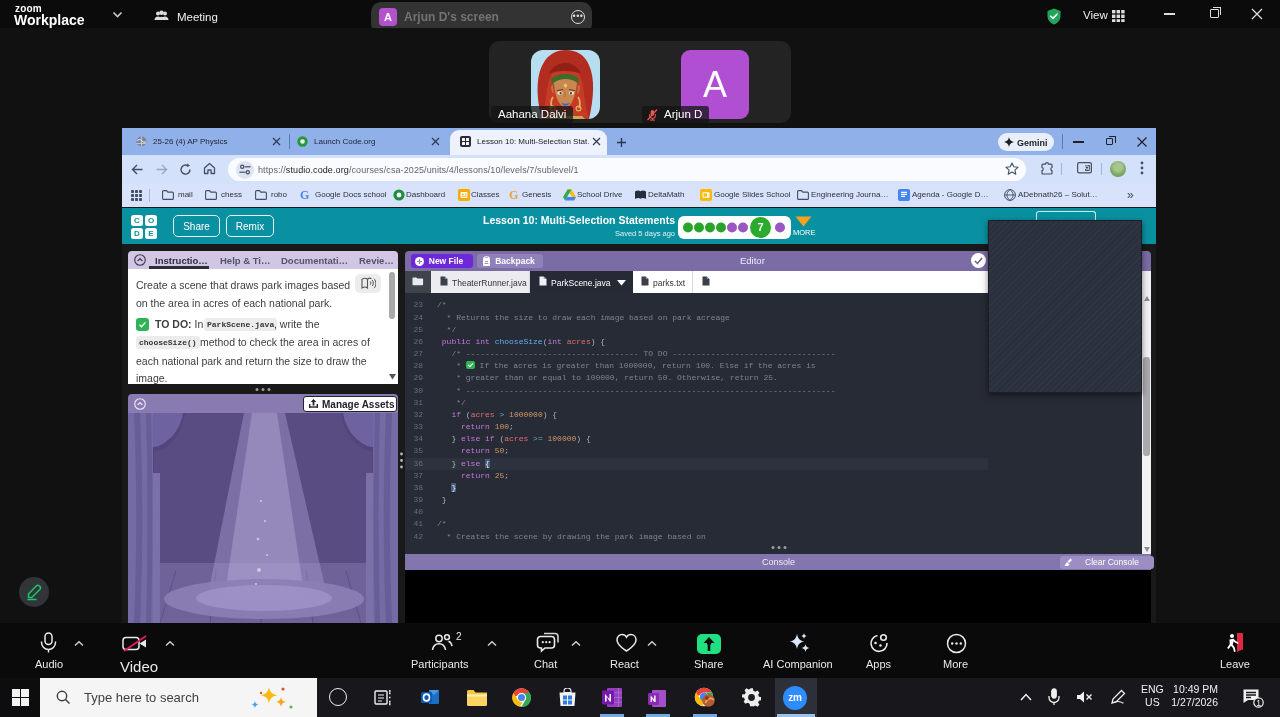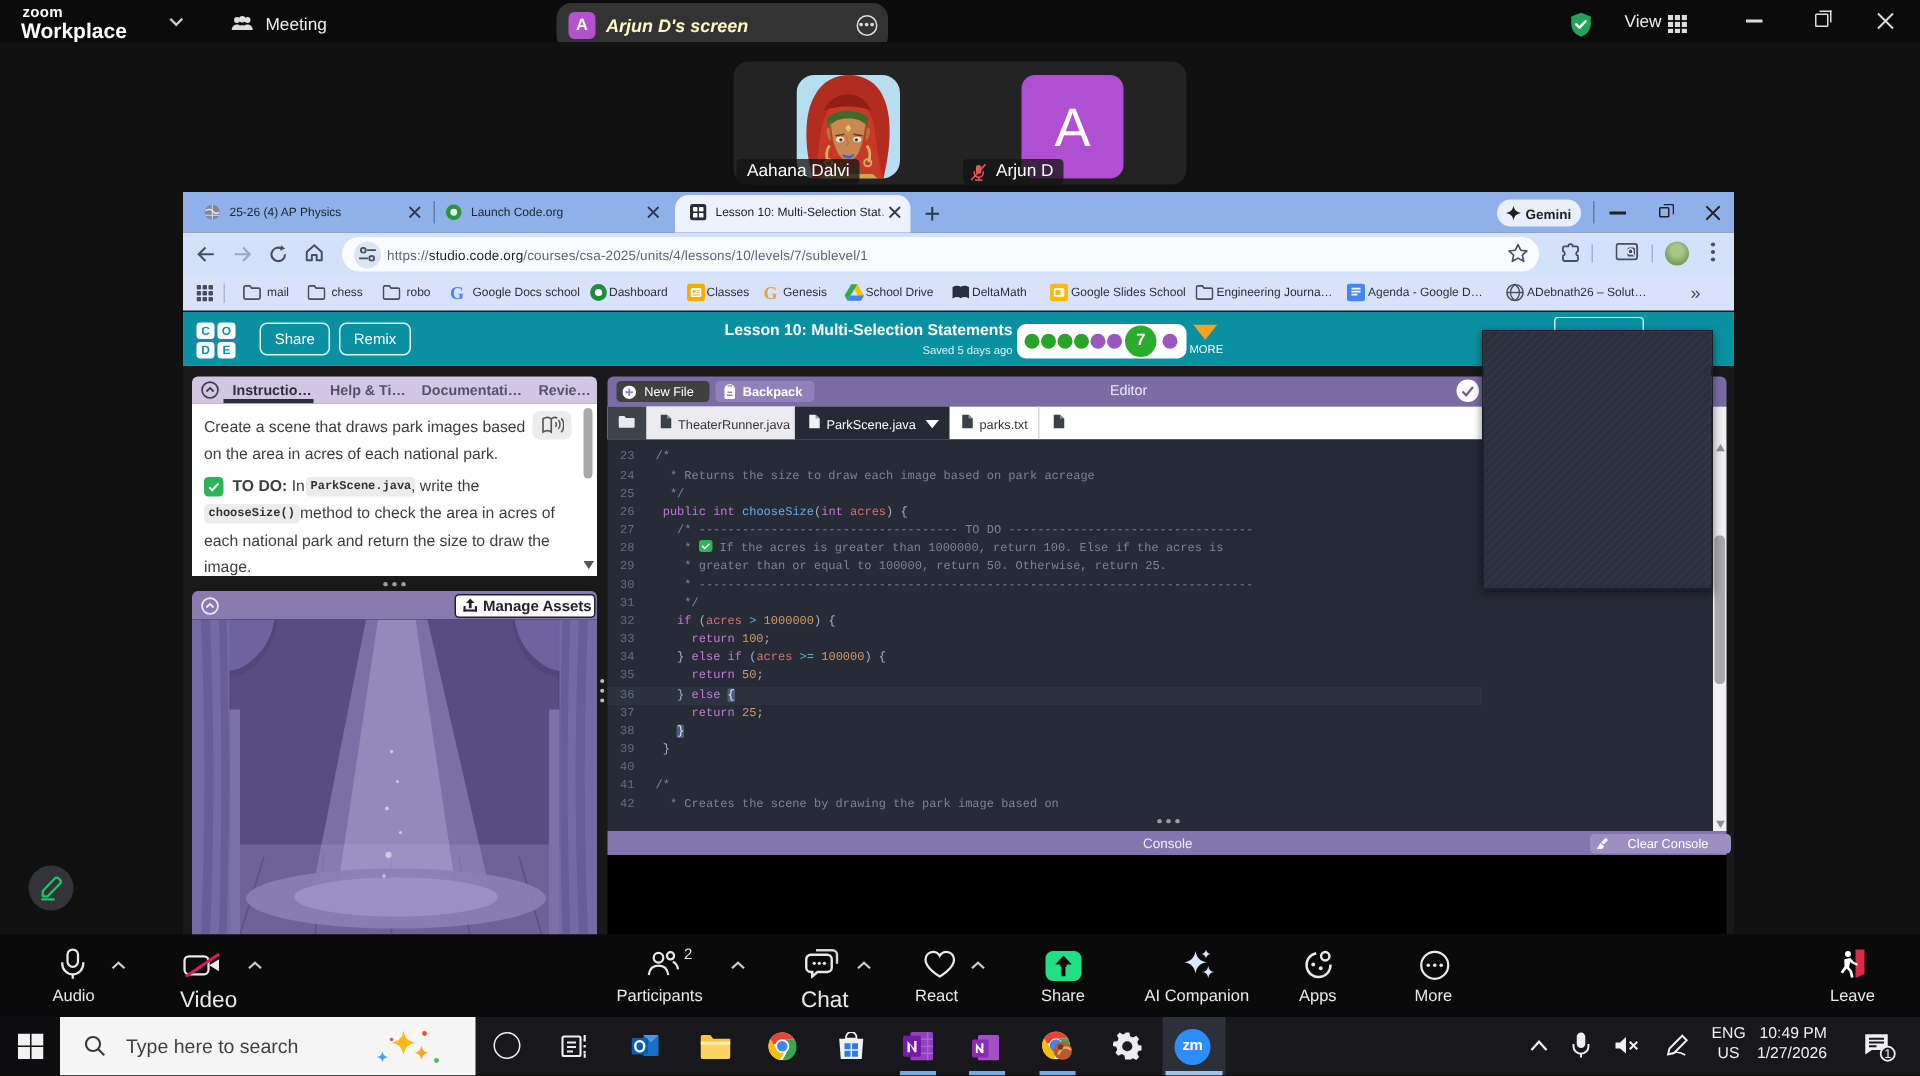--- a/index.html
+++ b/index.html
@@ -27,21 +27,21 @@
         <circle cx="7.5" cy="2.8" r="2.2"></circle>
         <path d="M0.5 10c0-2.2 1.6-3.6 3.5-3.6 1 0 1.9.4 2.5 1-.6.7-1 1.6-1 2.6z"></path>
         <path d="M14.5 10c0-2.2-1.6-3.6-3.5-3.6-1 0-1.9.4-2.5 1 .6.7 1 1.6 1 2.6z"></path>
         <path d="M4.4 10c0-1.9 1.4-3.2 3.1-3.2s3.1 1.3 3.1 3.2z"></path>
       </g>
     </svg>
 <div class="a" style="left:177px;top:11px;color:#eee;font-size:11.5px;">Meeting</div>
 
 <div class="a" style="left:371px;top:2px;width:221px;height:32px;background:#333333;border-radius:10px;"></div>
 <div class="a" style="left:379px;top:8px;width:18px;height:18px;background:#b452ce;border-radius:4px;color:#fff;font-size:11px;font-weight:700;text-align:center;line-height:18px;">A</div>
-<div class="a" style="left:404px;top:10px;color:#fef9c3;font-size:12px;font-weight:700;font-style:italic;">Arjun D's screen</div>
+<div class="a" style="left:404px;top:10px;color:#737373;font-size:12px;font-weight:700;">Arjun D's screen</div>
 <div class="a" style="left:571px;top:10px;width:14px;height:14px;border:1.4px solid #ddd;border-radius:50%;color:#ddd;font-size:9px;line-height:11px;text-align:center;letter-spacing:.5px;">•••</div>
 
 <svg class="a" style="left:1046px;top:8px;" width="16" height="17" viewBox="0 0 16 17">
       <path d="M8 0.5 14.5 3v5c0 4.2-2.8 7-6.5 8.5C4.3 15 1.5 12.2 1.5 8V3Z" fill="#23a559"></path>
       <path d="M4.8 8.2l2.2 2.2 4-4.2" stroke="#fff" stroke-width="1.6" fill="none" stroke-linecap="round" stroke-linejoin="round"></path>
     </svg>
 <div class="a" style="left:1083px;top:9px;color:#eee;font-size:11.5px;">View</div>
 <svg class="a" style="left:1112px;top:10px;" width="13" height="12" viewBox="0 0 13 12">
       <g fill="#ddd">
         <rect x="0" y="0" width="3.4" height="3.4"></rect>
@@ -409,21 +409,21 @@
         <circle cx="133" cy="88" r="1.1"></circle>
         <circle cx="137" cy="108" r="1"></circle>
         <circle cx="130" cy="126" r="1.3"></circle>
         <circle cx="139" cy="142" r="1"></circle>
         <circle cx="131" cy="157" r="2.1"></circle>
         <circle cx="128" cy="171" r="1.1"></circle>
       </g>
 </svg>
 
 <div class="a" style="left:405px;top:251px;width:746px;height:19.5px;background:#7b6ca5;border-radius:4px 4px 0 0;"></div>
-<div class="a" style="left:411px;top:254px;width:62px;height:14px;background:#404040;border-radius:3px;color:#fff;font-size:8.5px;font-weight:400;line-height:14px;text-align:center;padding-left:8px;">New File</div>
+<div class="a" style="left:411px;top:254px;width:62px;height:14px;background:#6d28d9;border-radius:3px;color:#fff;font-size:8.5px;font-weight:700;line-height:14px;text-align:center;padding-left:8px;">New File</div>
 <svg class="a" style="left:415px;top:257px;" width="9" height="9" viewBox="0 0 9 9">
       <circle cx="4.5" cy="4.5" r="4.5" fill="#fff"></circle>
       <path d="M4.5 2v5M2 4.5h5" stroke="#9181bb" stroke-width="1.2"></path>
     </svg>
 <div class="a" style="left:477px;top:254px;width:66px;height:14px;background:#9181bb;border-radius:3px;color:#fff;font-size:8.5px;font-weight:700;line-height:14px;text-align:center;padding-left:10px;">Backpack</div>
 <svg class="a" style="left:482px;top:256px;" width="9" height="10" viewBox="0 0 9 10">
       <g fill="#fff">
         <path d="M1 3.5A3.5 3.5 0 0 1 8 3.5V9a1 1 0 0 1-1 1H2a1 1 0 0 1-1-1z"></path>
       </g>
       <path d="M3 1.2h3M3 5.5h3M2.6 7.5h3.8" stroke="#9181bb" stroke-width=".9" fill="none"></path>
@@ -598,21 +598,21 @@
         <circle cx="6.8" cy="10.2" r="1.1"></circle>
         <circle cx="10.2" cy="10.2" r="1.1"></circle>
         <circle cx="13.6" cy="10.2" r="1.1"></circle>
       </g>
     </svg>
 <div class="a" style="left:570px;top:638px;width:12px;height:12px;">
       <svg width="12" height="12">
         <path d="M2 7.5L6 3.8l4 3.7" stroke="#cfcfcf" stroke-width="1.5" fill="none"></path>
       </svg>
     </div>
-<div class="a" style="left:534px;top:658px;color:#e9e9e9;font-size:15px;">Chat</div>
+<div class="a" style="left:534px;top:658px;color:#e9e9e9;font-size:11px;">Chat</div>
 <svg class="a" style="left:615px;top:633px;" width="23" height="20" viewBox="0 0 23 20">
       <path d="M11.5 18S2 12.5 2 6.8C2 3.6 4.4 1.5 7 1.5c1.9 0 3.6 1 4.5 2.7.9-1.7 2.6-2.7 4.5-2.7 2.6 0 5 2.1 5 5.3 0 5.7-9.5 11.2-9.5 11.2z" stroke="#e9e9e9" stroke-width="1.5" fill="none"></path>
     </svg>
 <div class="a" style="left:646px;top:638px;width:12px;height:12px;">
       <svg width="12" height="12">
         <path d="M2 7.5L6 3.8l4 3.7" stroke="#cfcfcf" stroke-width="1.5" fill="none"></path>
       </svg>
     </div>
 <div class="a" style="left:610px;top:658px;color:#e9e9e9;font-size:11px;">React</div>
 <div class="a" style="left:697px;top:634px;width:24px;height:20px;background:#20e083;border-radius:5px;"></div>

